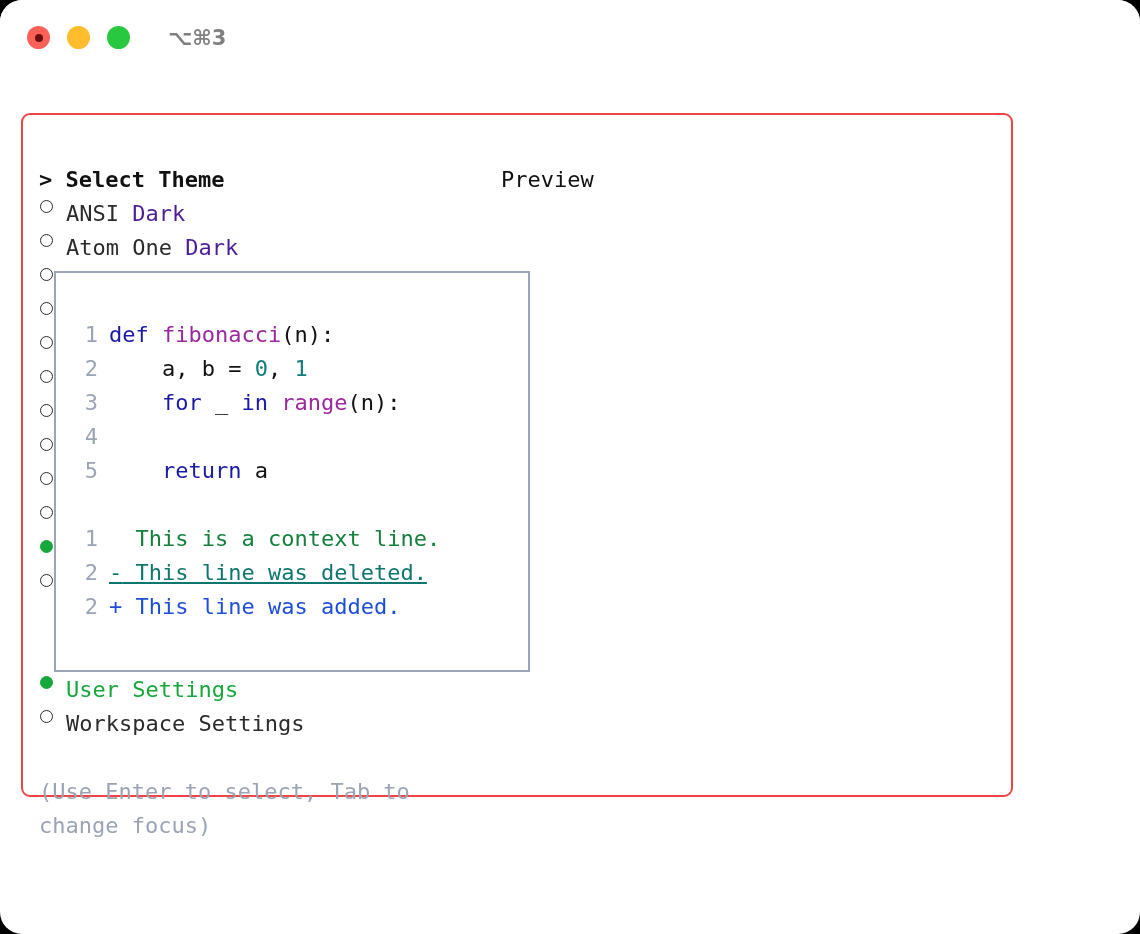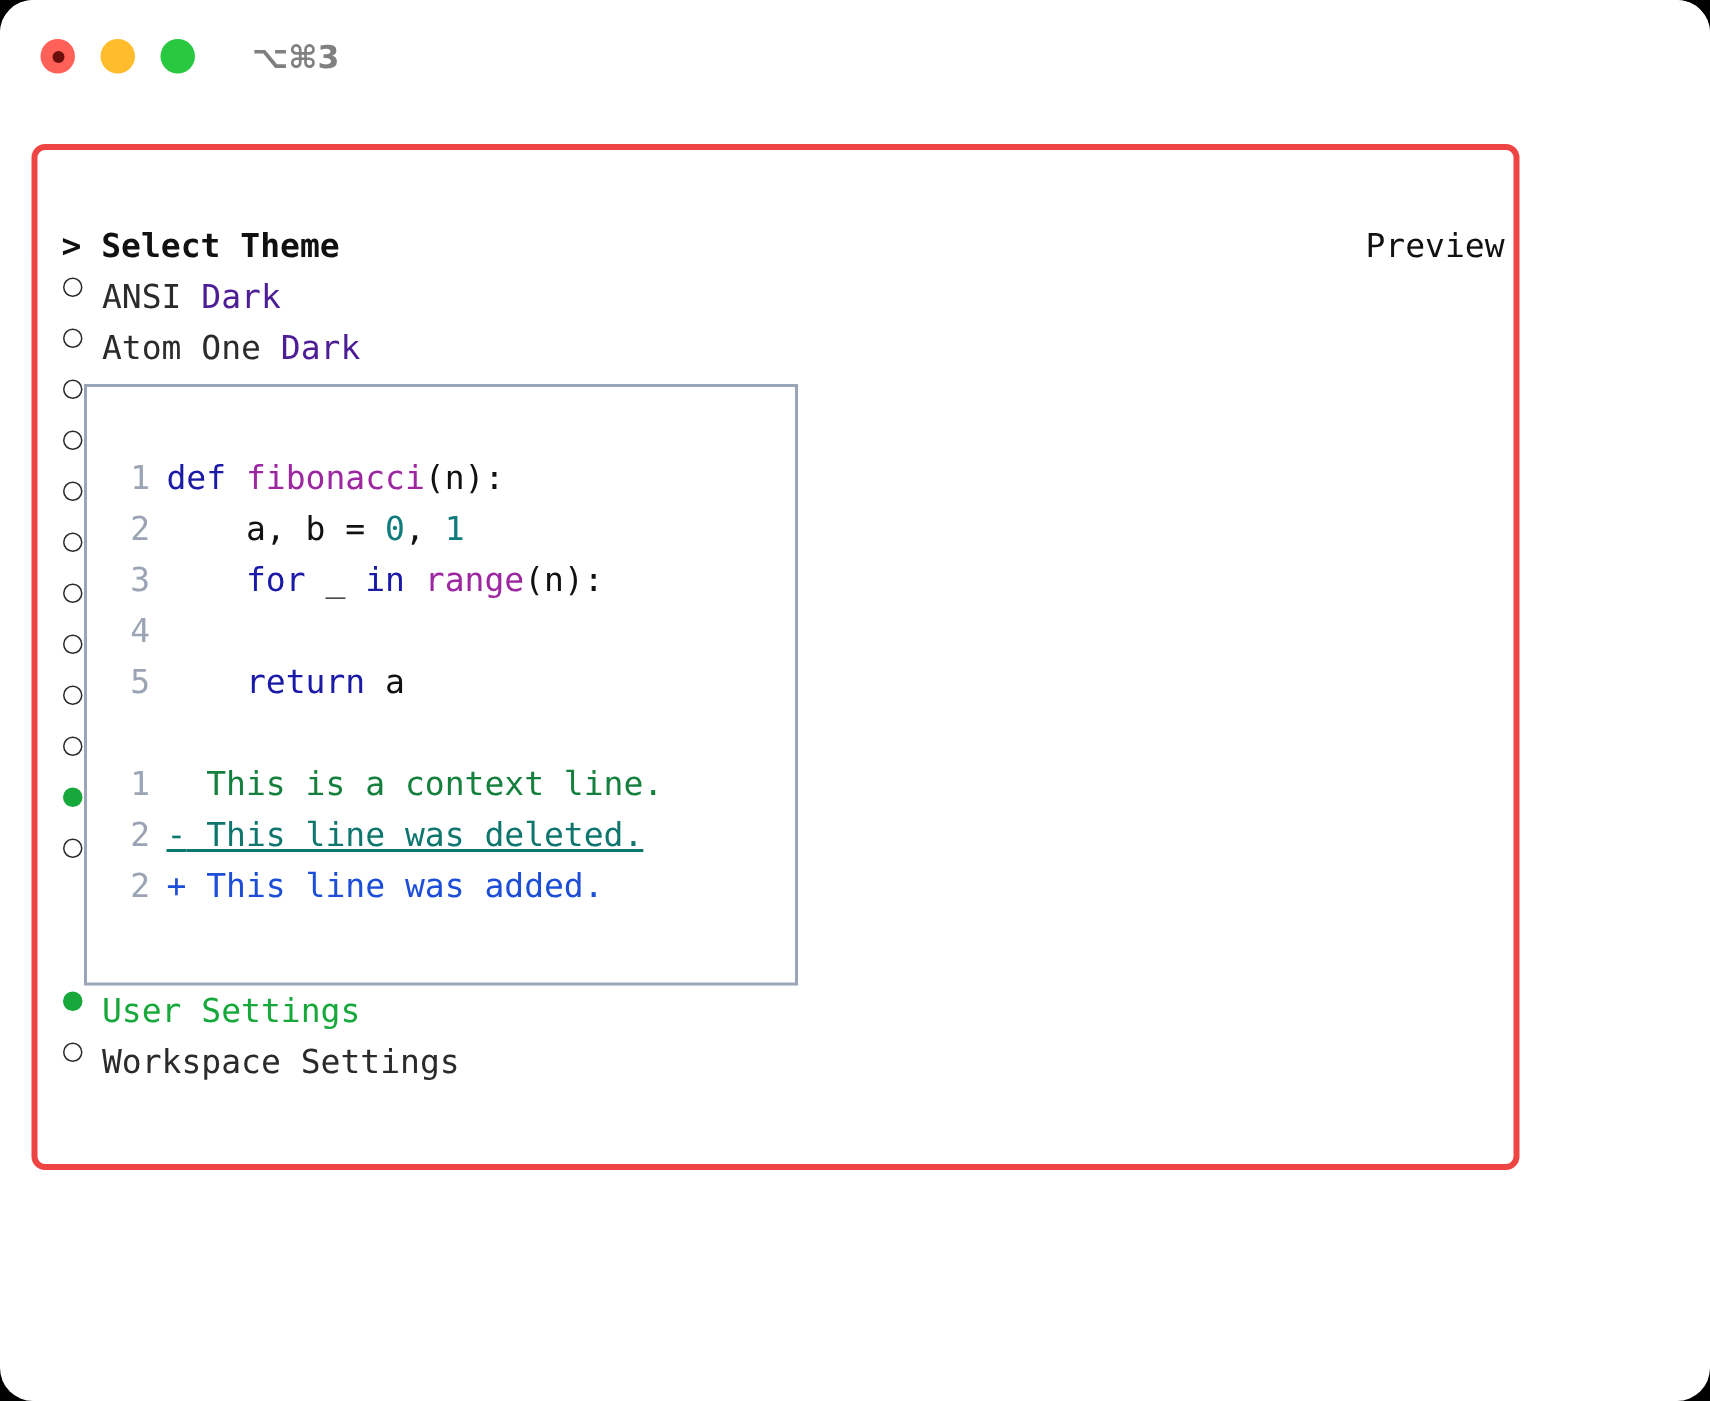--- a/index.html
+++ b/index.html
@@ -56,37 +56,36 @@
     font-weight: bold;
     color: #808080;
     letter-spacing: 0px;
     line-height: 32px;
     font-family: "DejaVu Sans", "Liberation Sans", sans-serif;
   }
 
   
   .dialog {
     position: absolute;
-    left: 21px; top: 96px;
+    left: 21px; top: 113px;
     width: 992px; height: 684px;
-    border: 4px solid #ef4444;
+    border: 2px solid #ef4444;
     border-radius: 9px;
     background: #ffffff;
   }
 
   .left-col {
     position: absolute;
     left: 16px; top: 48px;
     width: 430px;
   }
   .right-col {
     position: absolute;
     left: 478px; top: 48px;
     width: 500px;
-    text-align: right;
   }
 
   
   .list-header {
     font-size: 22px;
     font-weight: bold;
     color: #111111;
     line-height: 34px;
     white-space: pre;
   }
@@ -215,20 +214,21 @@
       <div class="gap-sm"></div>
 
       <div class="section-header">Apply To</div>
       <div id="apply-items">
           <div class="opt selected"><span class="bullet"></span><span class="opt-label">User Settings</span></div>
           <div class="opt"><span class="bullet"></span><span class="opt-label">Workspace Settings</span></div>
         </div>
 
       <div class="gap-sm"></div>
 
+      <div class="hint">(Use Enter to select, Tab to change focus)</div>
     </div>
 
     <div class="right-col">
       <div class="preview-title">Preview</div>
     </div>
 
     <div class="preview-box">
       <div class="code">
         <div id="code-lines">
             <div class="cl"><span class="ln">1</span><span class="src"><span class="kw">def</span><span class="plain"> </span><span class="fn">fibonacci</span><span class="plain">(n):</span></span></div>

